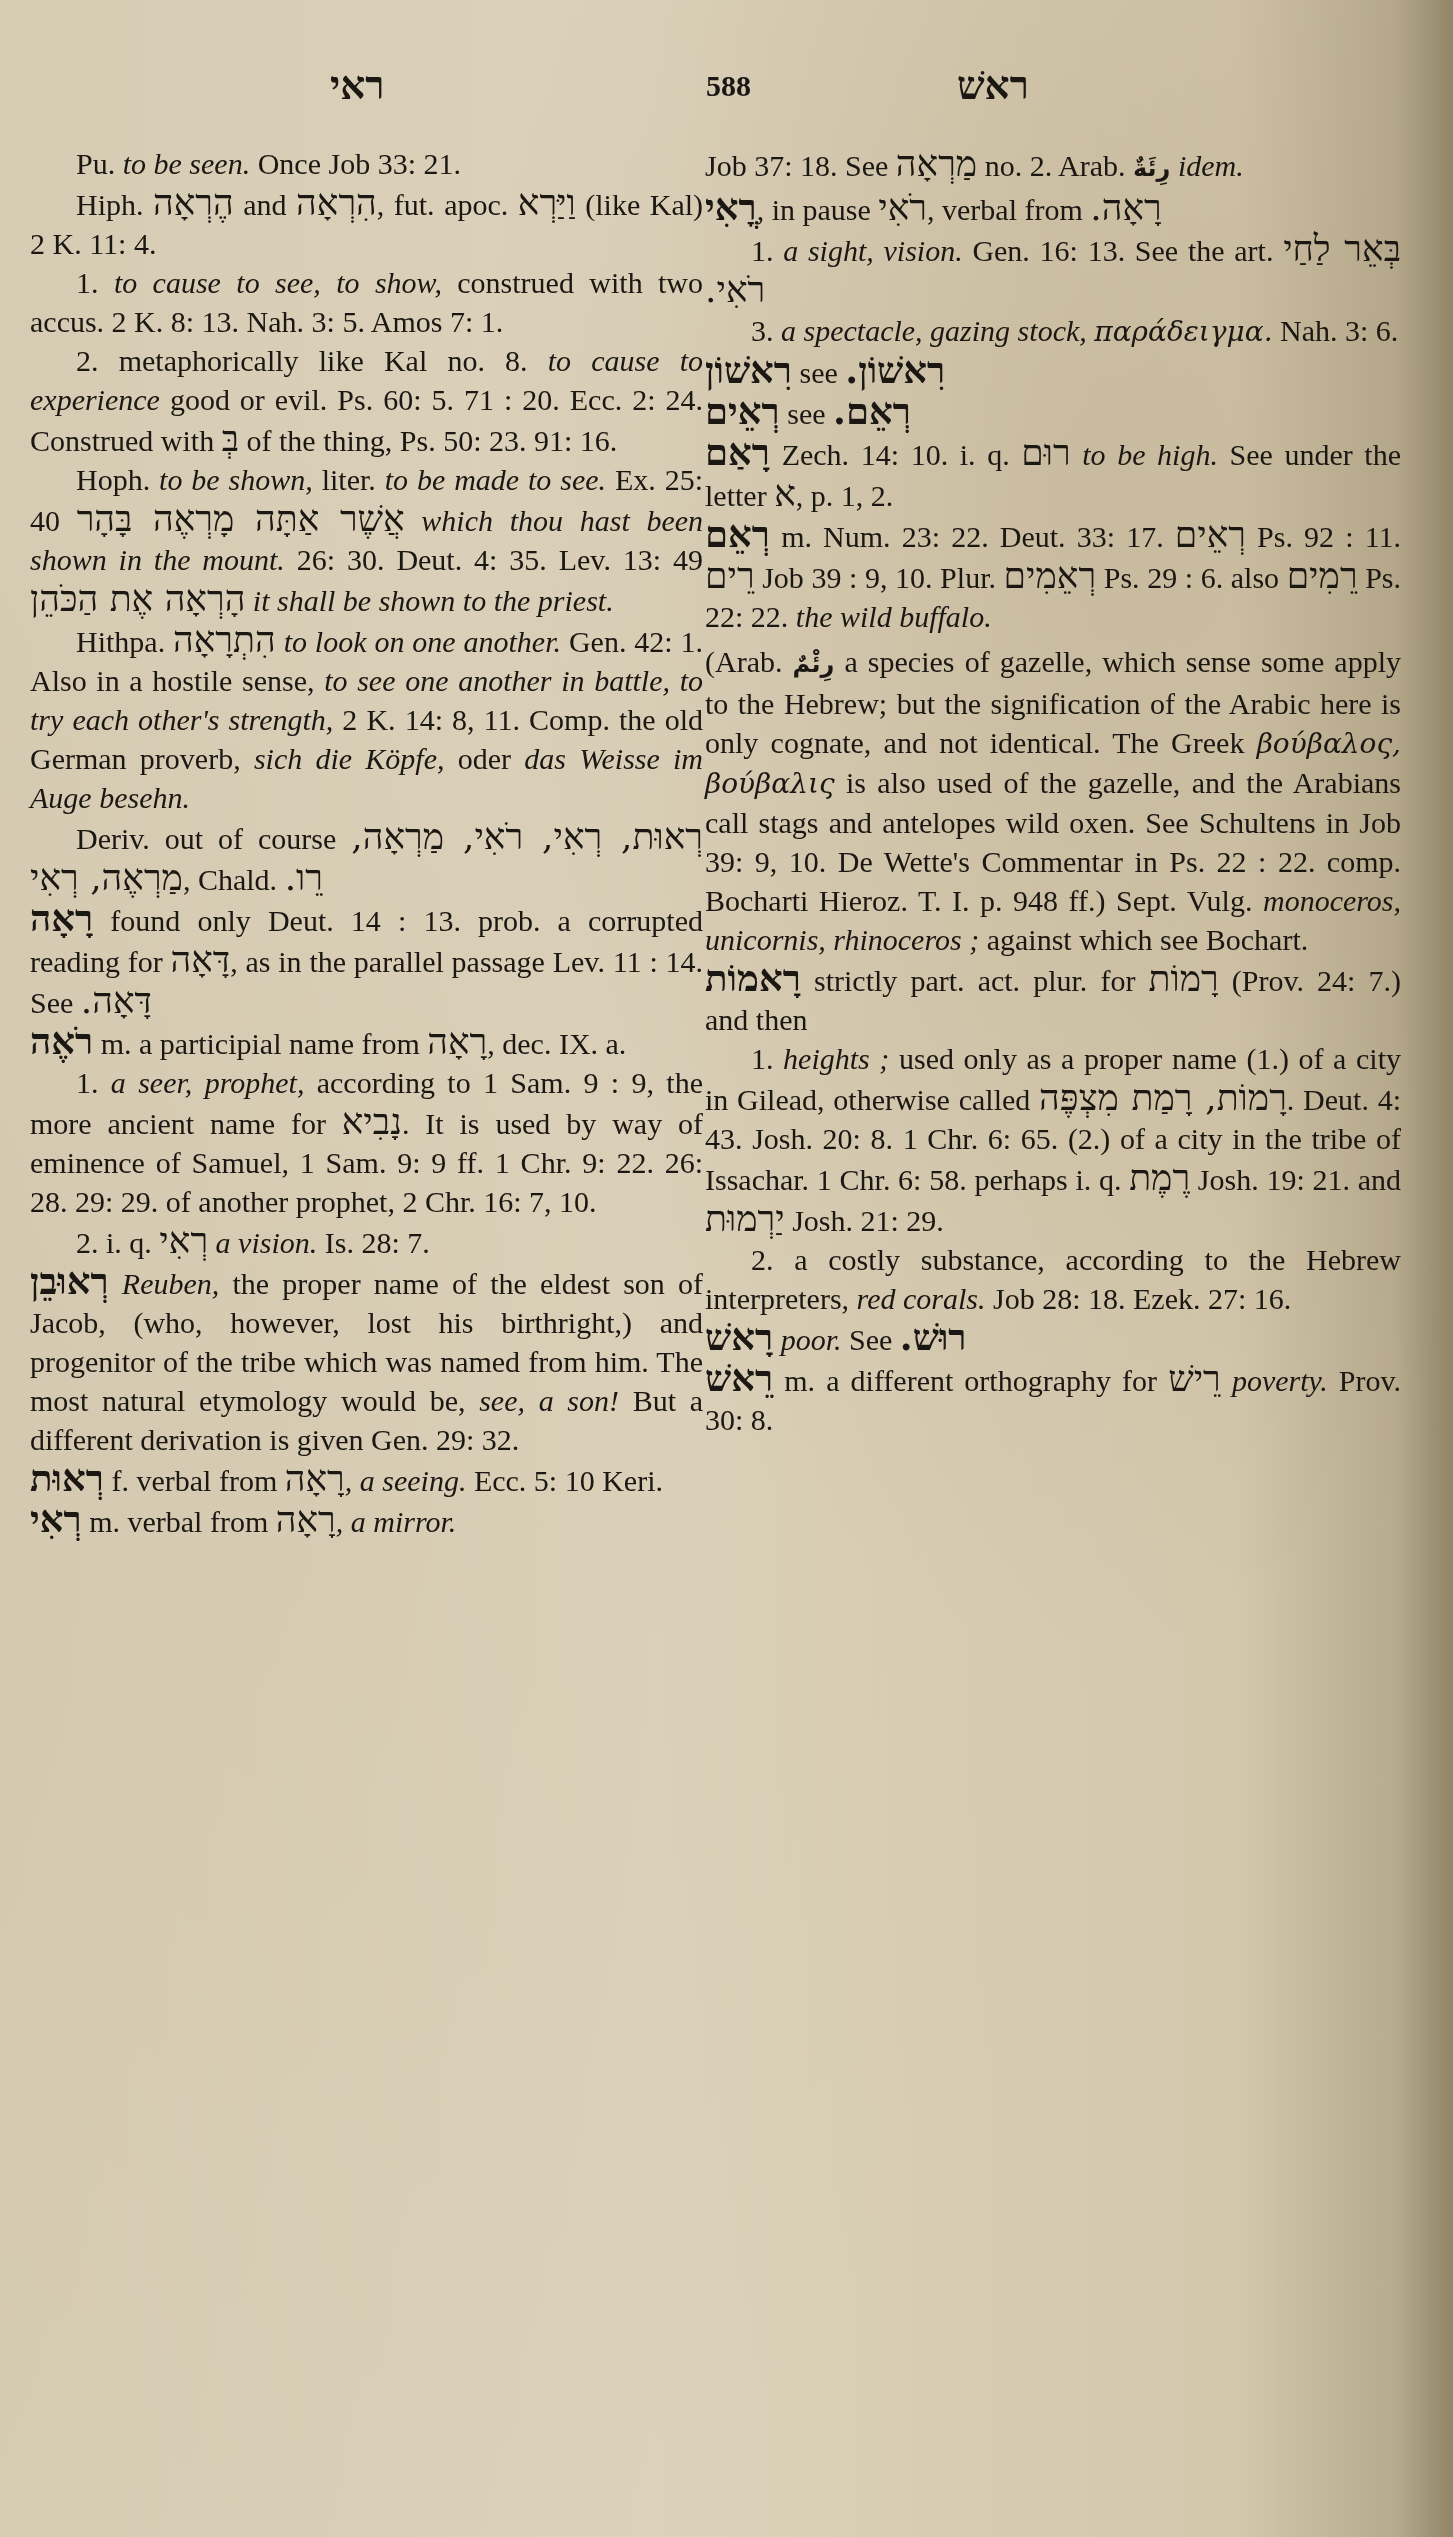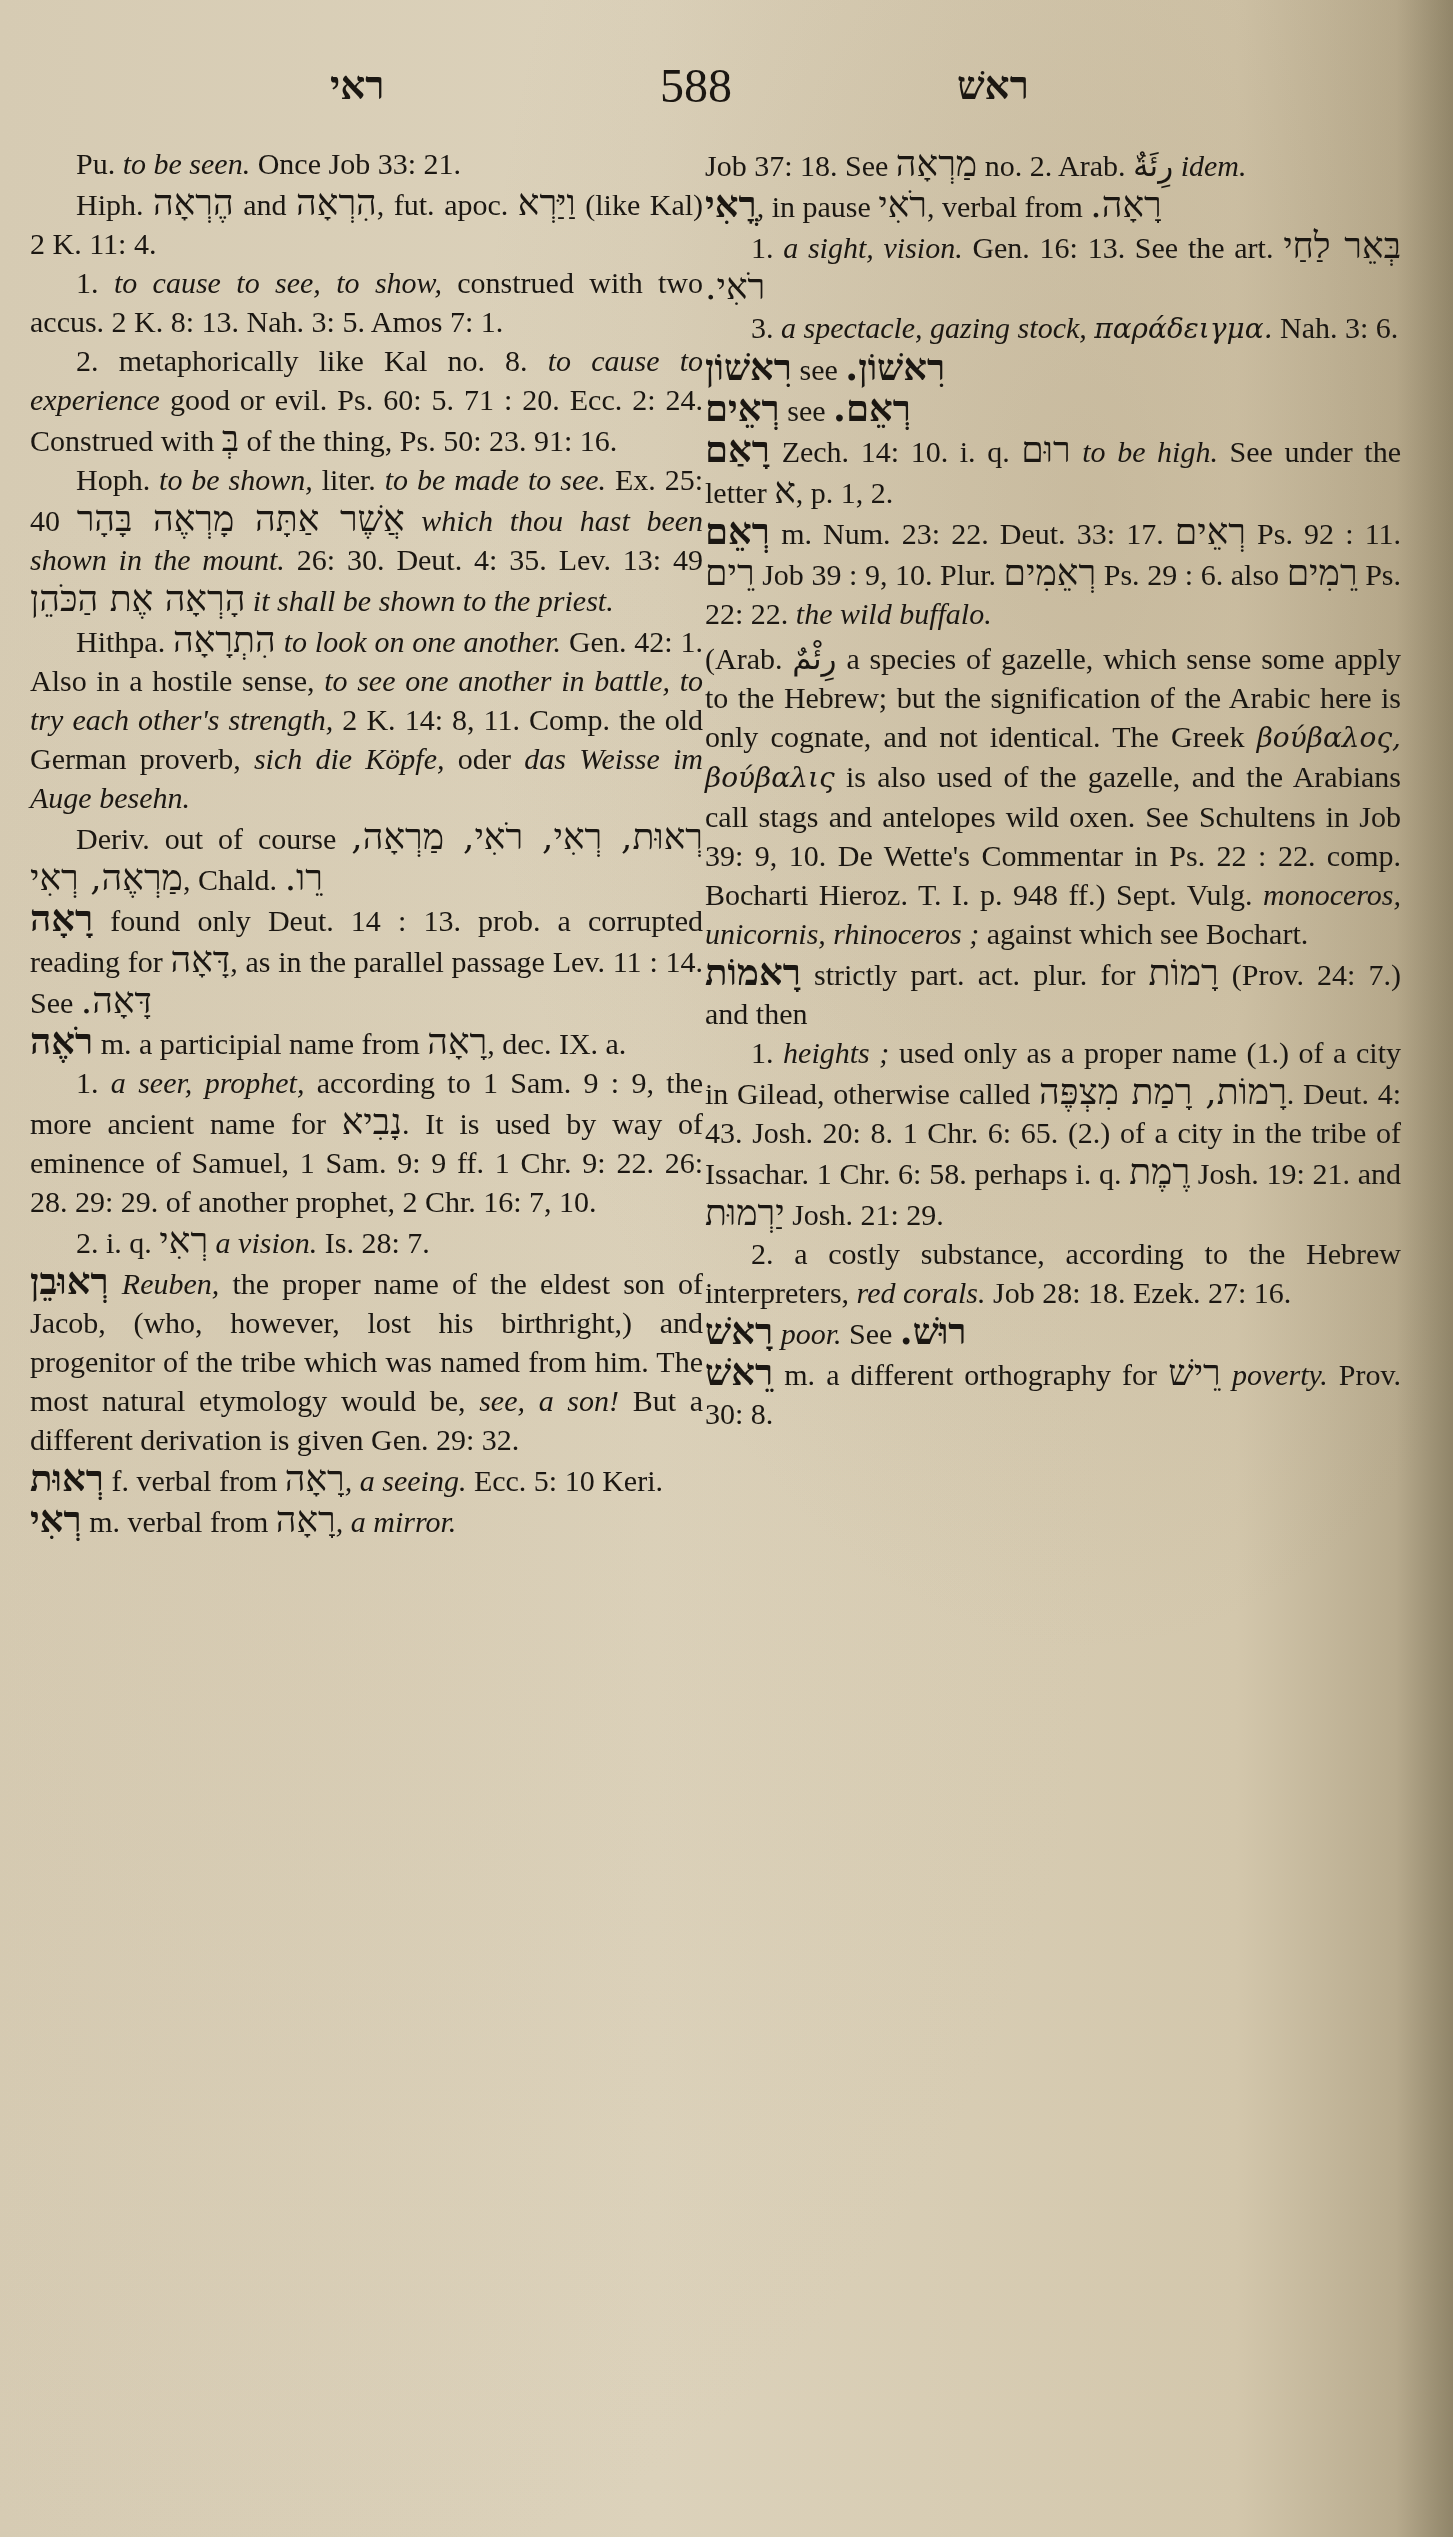--- a/index.html
+++ b/index.html
@@ -28,21 +28,21 @@
       height: 51px;
     }
     .hdr-left, .hdr-num, .hdr-right {
       position: absolute;
       top: 0;
       font-size: 39px;
       line-height: 51px;
       font-weight: bold;
     }
     .hdr-left { left: 330px; direction: rtl; font-family: "DejaVu Serif", serif; }
-    .hdr-num { left: 660px; font-weight: normal; font-size: 48px; }
+    .hdr-num { left: 706px; font-weight: bold; font-size: 30px; }
     .hdr-right { left: 957px; direction: rtl; font-family: "DejaVu Serif", serif; }
 
     .col {
       position: absolute;
       top: 144px;
       font-size: 30px;
       line-height: 39px;
       text-align: justify;
       hyphens: manual;
     }
@@ -60,23 +60,24 @@
       unicode-bidi: isolate;
     }
     .heb {
       font-family: "DejaVu Serif", serif;
       font-size: 36px;
       direction: rtl;
       unicode-bidi: isolate;
     }
     .arab {
       font-family: "DejaVu Sans", sans-serif;
-      font-size: 31px;
+      font-size: 24px;
       direction: rtl;
       unicode-bidi: isolate;
+      font-weight: bold;
     }
     .grk { font-style: italic; font-family: "DejaVu Serif", serif; font-size: 28px; }
     i, .it { font-style: italic; }
     .gap { height: 6.3px; }
   </style>
 </head>
 <body>
 
 <div class="page">
 

